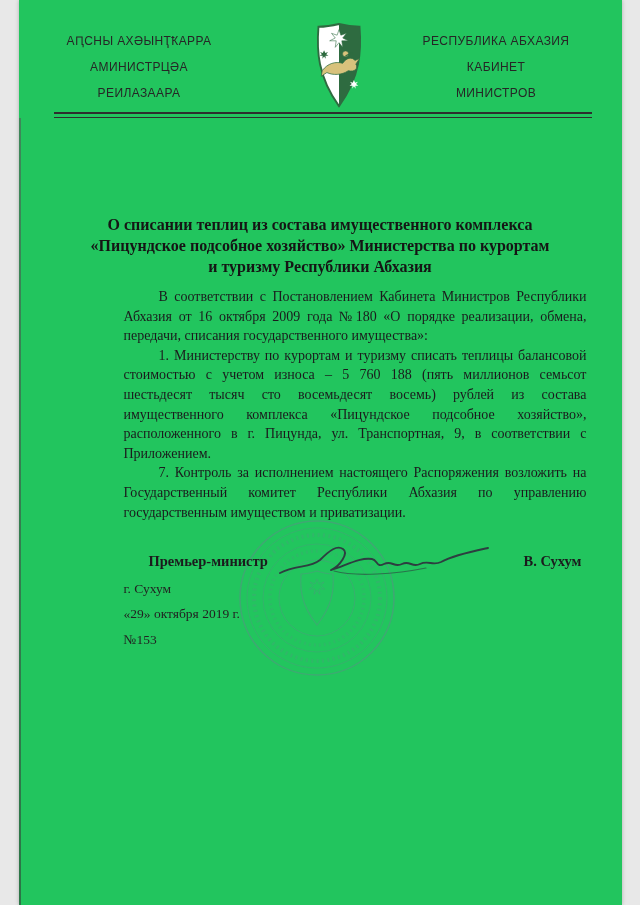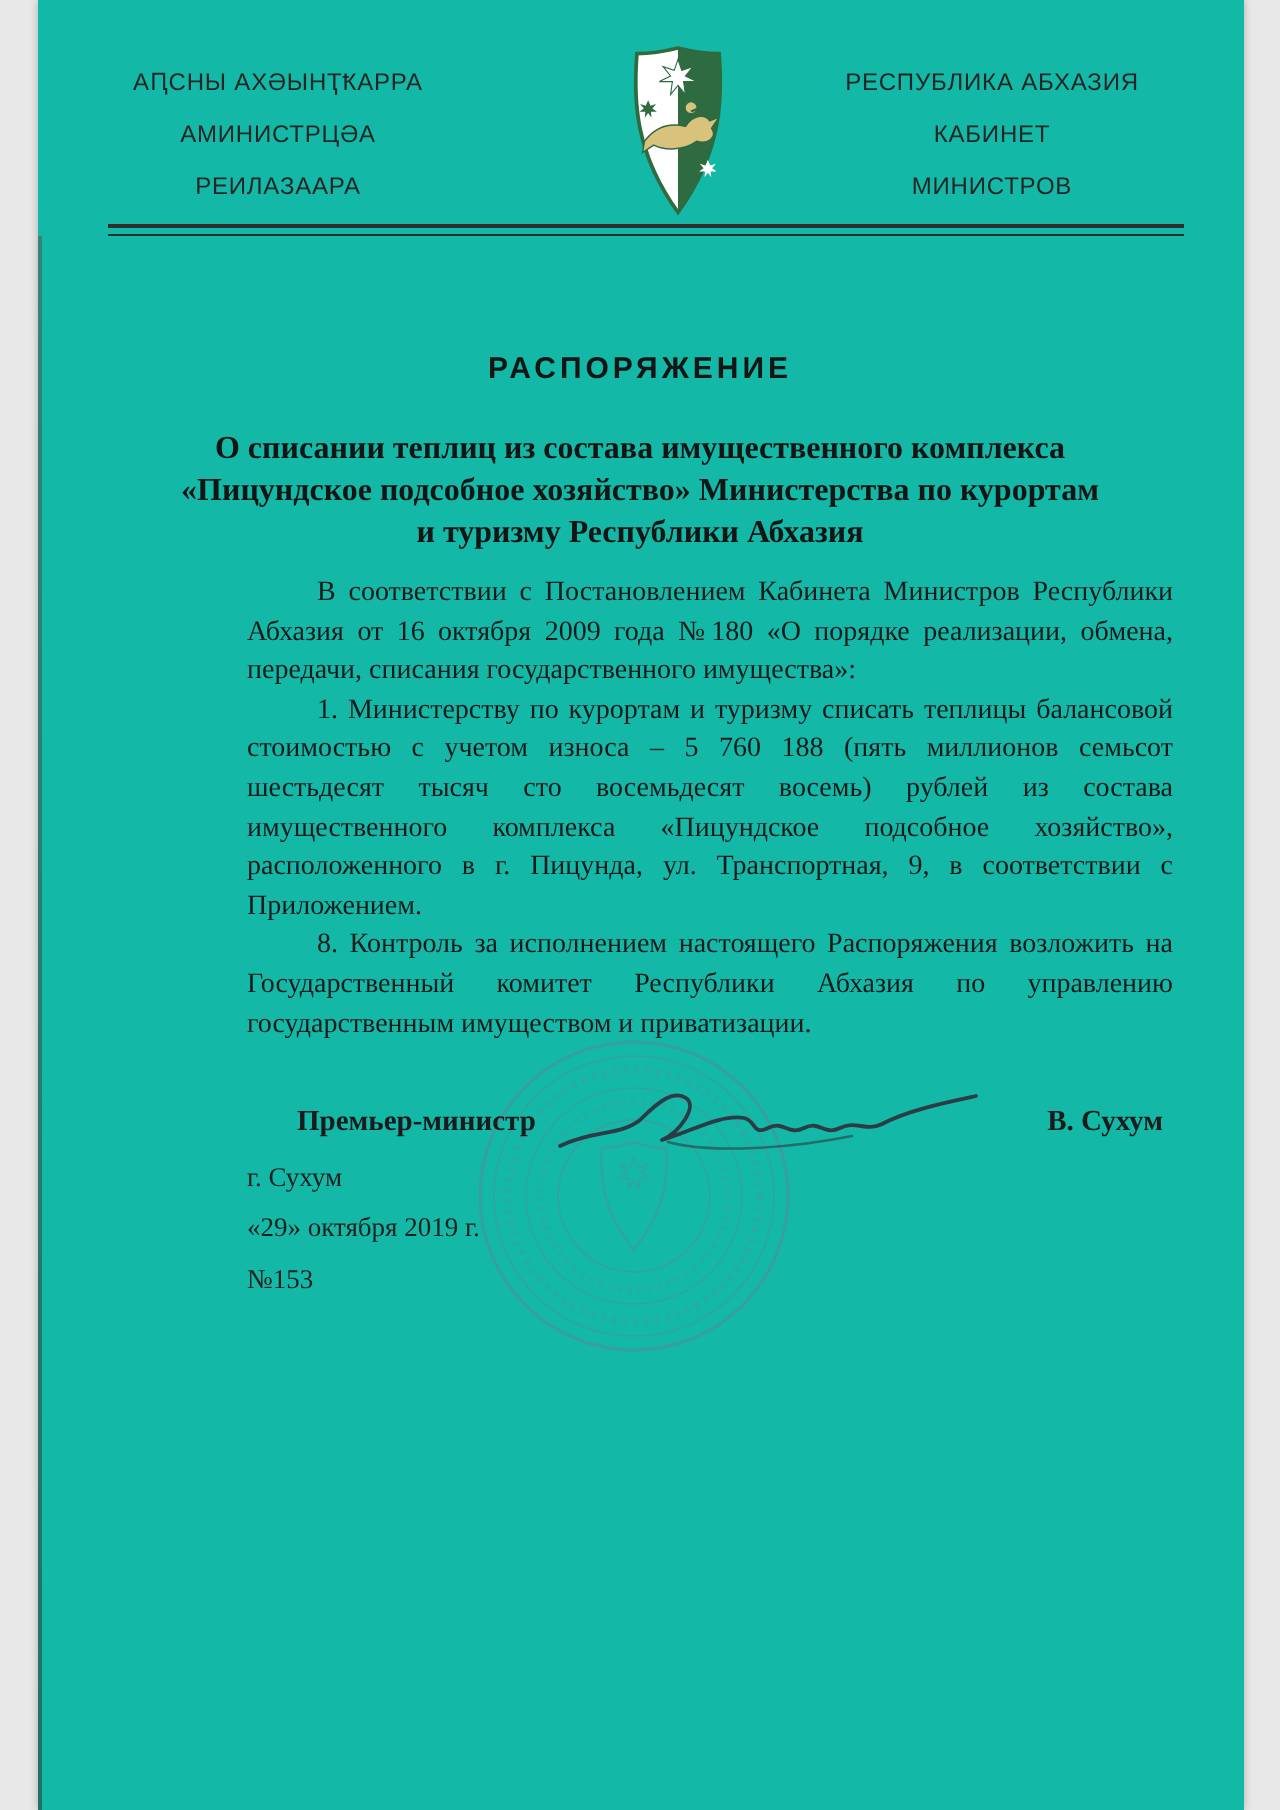--- a/index.html
+++ b/index.html
@@ -1,20 +1,20 @@
 <!DOCTYPE html>
 <html><head>
 <meta charset="utf-8">
 <style>
   html,body { margin:0; padding:0; background:#e8e8e8; }
   .page {
     position:relative;
     width:603px; height:905px;
     margin:0 auto;
-    background:#14b8a6;
+    background:#22c55e;
     font-family:"Liberation Serif", serif;
     color:#1b1b1d;
     overflow:hidden;
     box-shadow:0 0 4px rgba(0,0,0,.25);
   }
   
   .scan-edge {
     position:absolute; left:0; top:118px; bottom:0; width:2px;
     background:linear-gradient(#555, #333);
     opacity:.55;
@@ -104,28 +104,27 @@
   </div>
 
   <div class="lh-block lh-right">
     <div>РЕСПУБЛИКА АБХАЗИЯ</div>
     <div>КАБИНЕТ</div>
     <div>МИНИСТРОВ</div>
   </div>
 
   <div class="rule"></div>
 
-  <div class="doc-title">РАСПОРЯЖЕНИЕ</div>
 
   <div class="doc-subject">О списании теплиц из состава имущественного комплекса «Пицундское подсобное хозяйство» Министерства по курортам и туризму Республики Абхазия</div>
 
   <div class="doc-body">
     <p>В соответствии с Постановлением Кабинета Министров Республики Абхазия от 16 октября 2009 года №180 «О порядке реализации, обмена, передачи, списания государственного имущества»:</p>
     <p>1. Министерству по курортам и туризму списать теплицы балансовой стоимостью с учетом износа – 5 760 188 (пять миллионов семьсот шестьдесят тысяч сто восемьдесят восемь) рублей из состава имущественного комплекса «Пицундское подсобное хозяйство», расположенного в г. Пицунда, ул. Транспортная, 9, в соответствии с Приложением.</p>
-    <p>8. Контроль за исполнением настоящего Распоряжения возложить на Государственный комитет Республики Абхазия по управлению государственным имуществом и приватизации.</p>
+    <p>7. Контроль за исполнением настоящего Распоряжения возложить на Государственный комитет Республики Абхазия по управлению государственным имуществом и приватизации.</p>
   </div>
 
   <div class="sig-section">
 
     <div class="stamp">
       <svg width="162" height="162" viewBox="0 0 162 162" aria-hidden="true">
         <g stroke="#6e7a94" fill="none">
           <circle cx="81" cy="81" r="77" stroke-width="1.6" opacity="0.45"></circle>
           <circle cx="81" cy="81" r="70" stroke-width="0.8" opacity="0.4"></circle>
           <circle cx="81" cy="81" r="63" stroke-width="4" opacity="0.22" stroke-dasharray="2 3.4"></circle>

